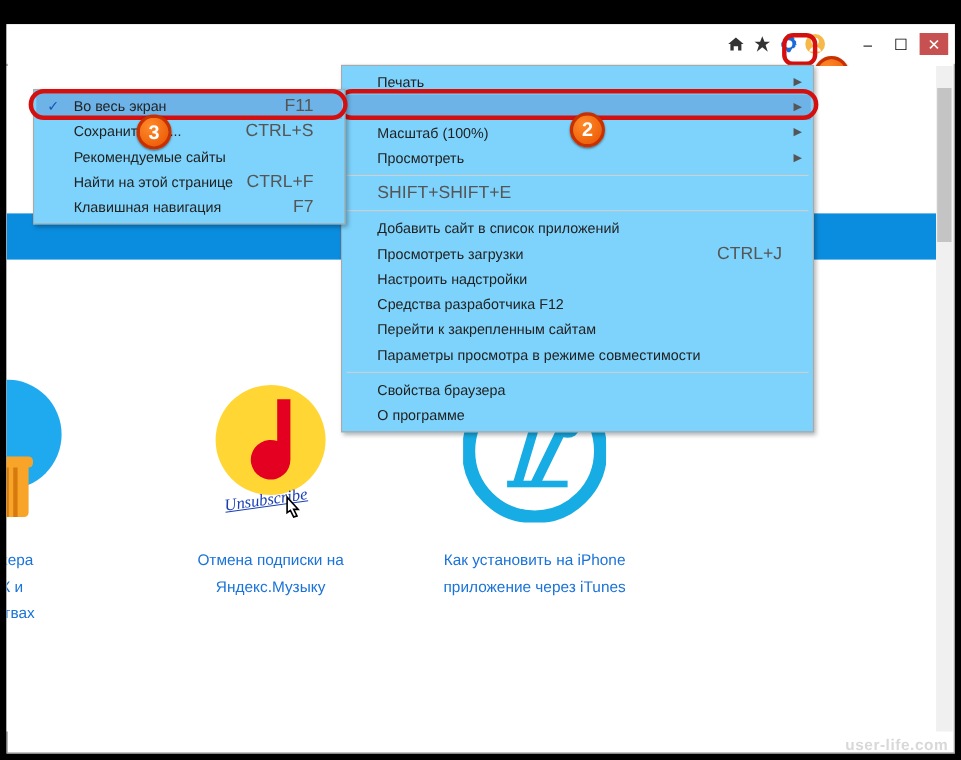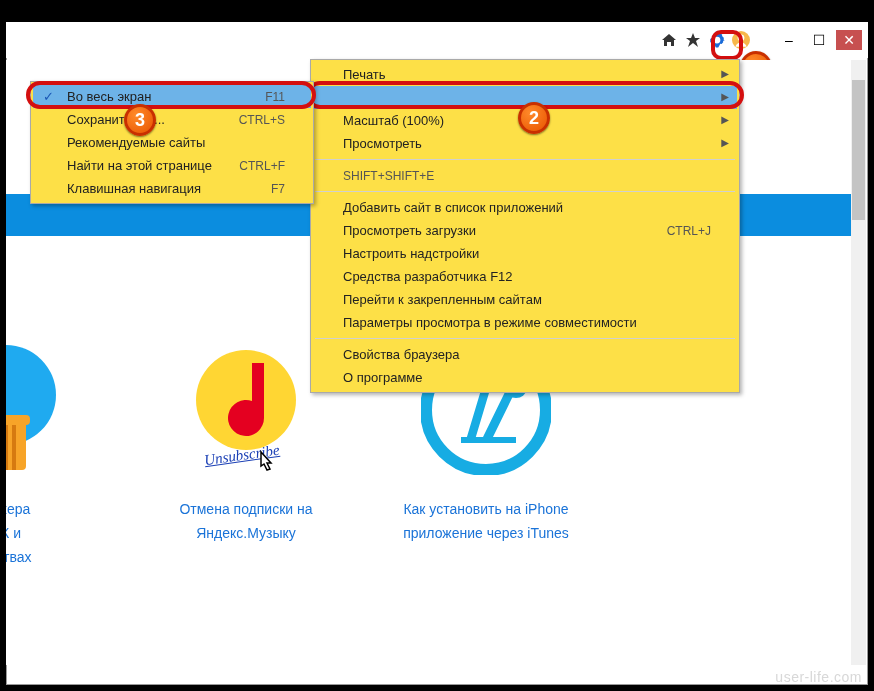--- a/index.html
+++ b/index.html
@@ -81,38 +81,38 @@
     background: #f0f0f0;
   }
   .scroll-thumb {
     position: absolute; top: 20px; left: 1px;
     width: 13px; height: 140px;
     background: #c4c4c4;
   }
   
   .menu {
     position: absolute;
-    background: #fde047;
+    background: #7dd3fc;
     border: 1px solid #a9a9a9;
     box-shadow: 2px 2px 4px rgba(0,0,0,.3);
     padding: 3px 2px;
   }
   .menu-main { left: 310px; top: 59px; width: 430px; }
   .menu-item {
     display: flex; align-items: center;
     height: 23px;
     padding: 0 26px 0 30px;
     position: relative;
     color: #222;
   }
   .menu-item.highlight {
     background: #6db3e8;
   }
   .menu-item .label { flex: 1; }
-  .menu-item .shortcut { color: #555; font-size: 12px; text-align: center; }
+  .menu-item .shortcut { color: #555; font-size: 16px; text-align: center; }
   .menu-item .arrow {
     position: absolute; right: 8px; top: 5px;
     font-size: 10px; color: #555;
   }
   .menu-sep { height: 1px; background: #d0d0d0; margin: 4px 2px; }
   .menu-highlight-border {
     position: absolute;
     border: 4px solid #d40f0f;
     border-radius: 14px;
     pointer-events: none;
@@ -121,21 +121,21 @@
   
   .menu-sub { left: 30px; top: 81px; width: 284px; }
   .menu-sub .menu-item { padding-left: 34px; }
   .check {
     position: absolute; left: 10px; top: 4px;
     color: #1a57b5; font-size: 13px;
   }
   .mh-full { left: 26px; top: 81px; width: 290px; height: 28px; }
   .watermark {
     position: absolute; right: 12px; bottom: 6px;
-    color: #d8d8d8; font-size: 14px; font-weight: 400;
+    color: #d8d8d8; font-size: 14px; font-weight: 700;
     letter-spacing: .5px;
   }
   svg { display: block; }
 </style>
 </head>
 <body>
 
 <div class="browser-window"></div>
 
 <div class="titlebar">

